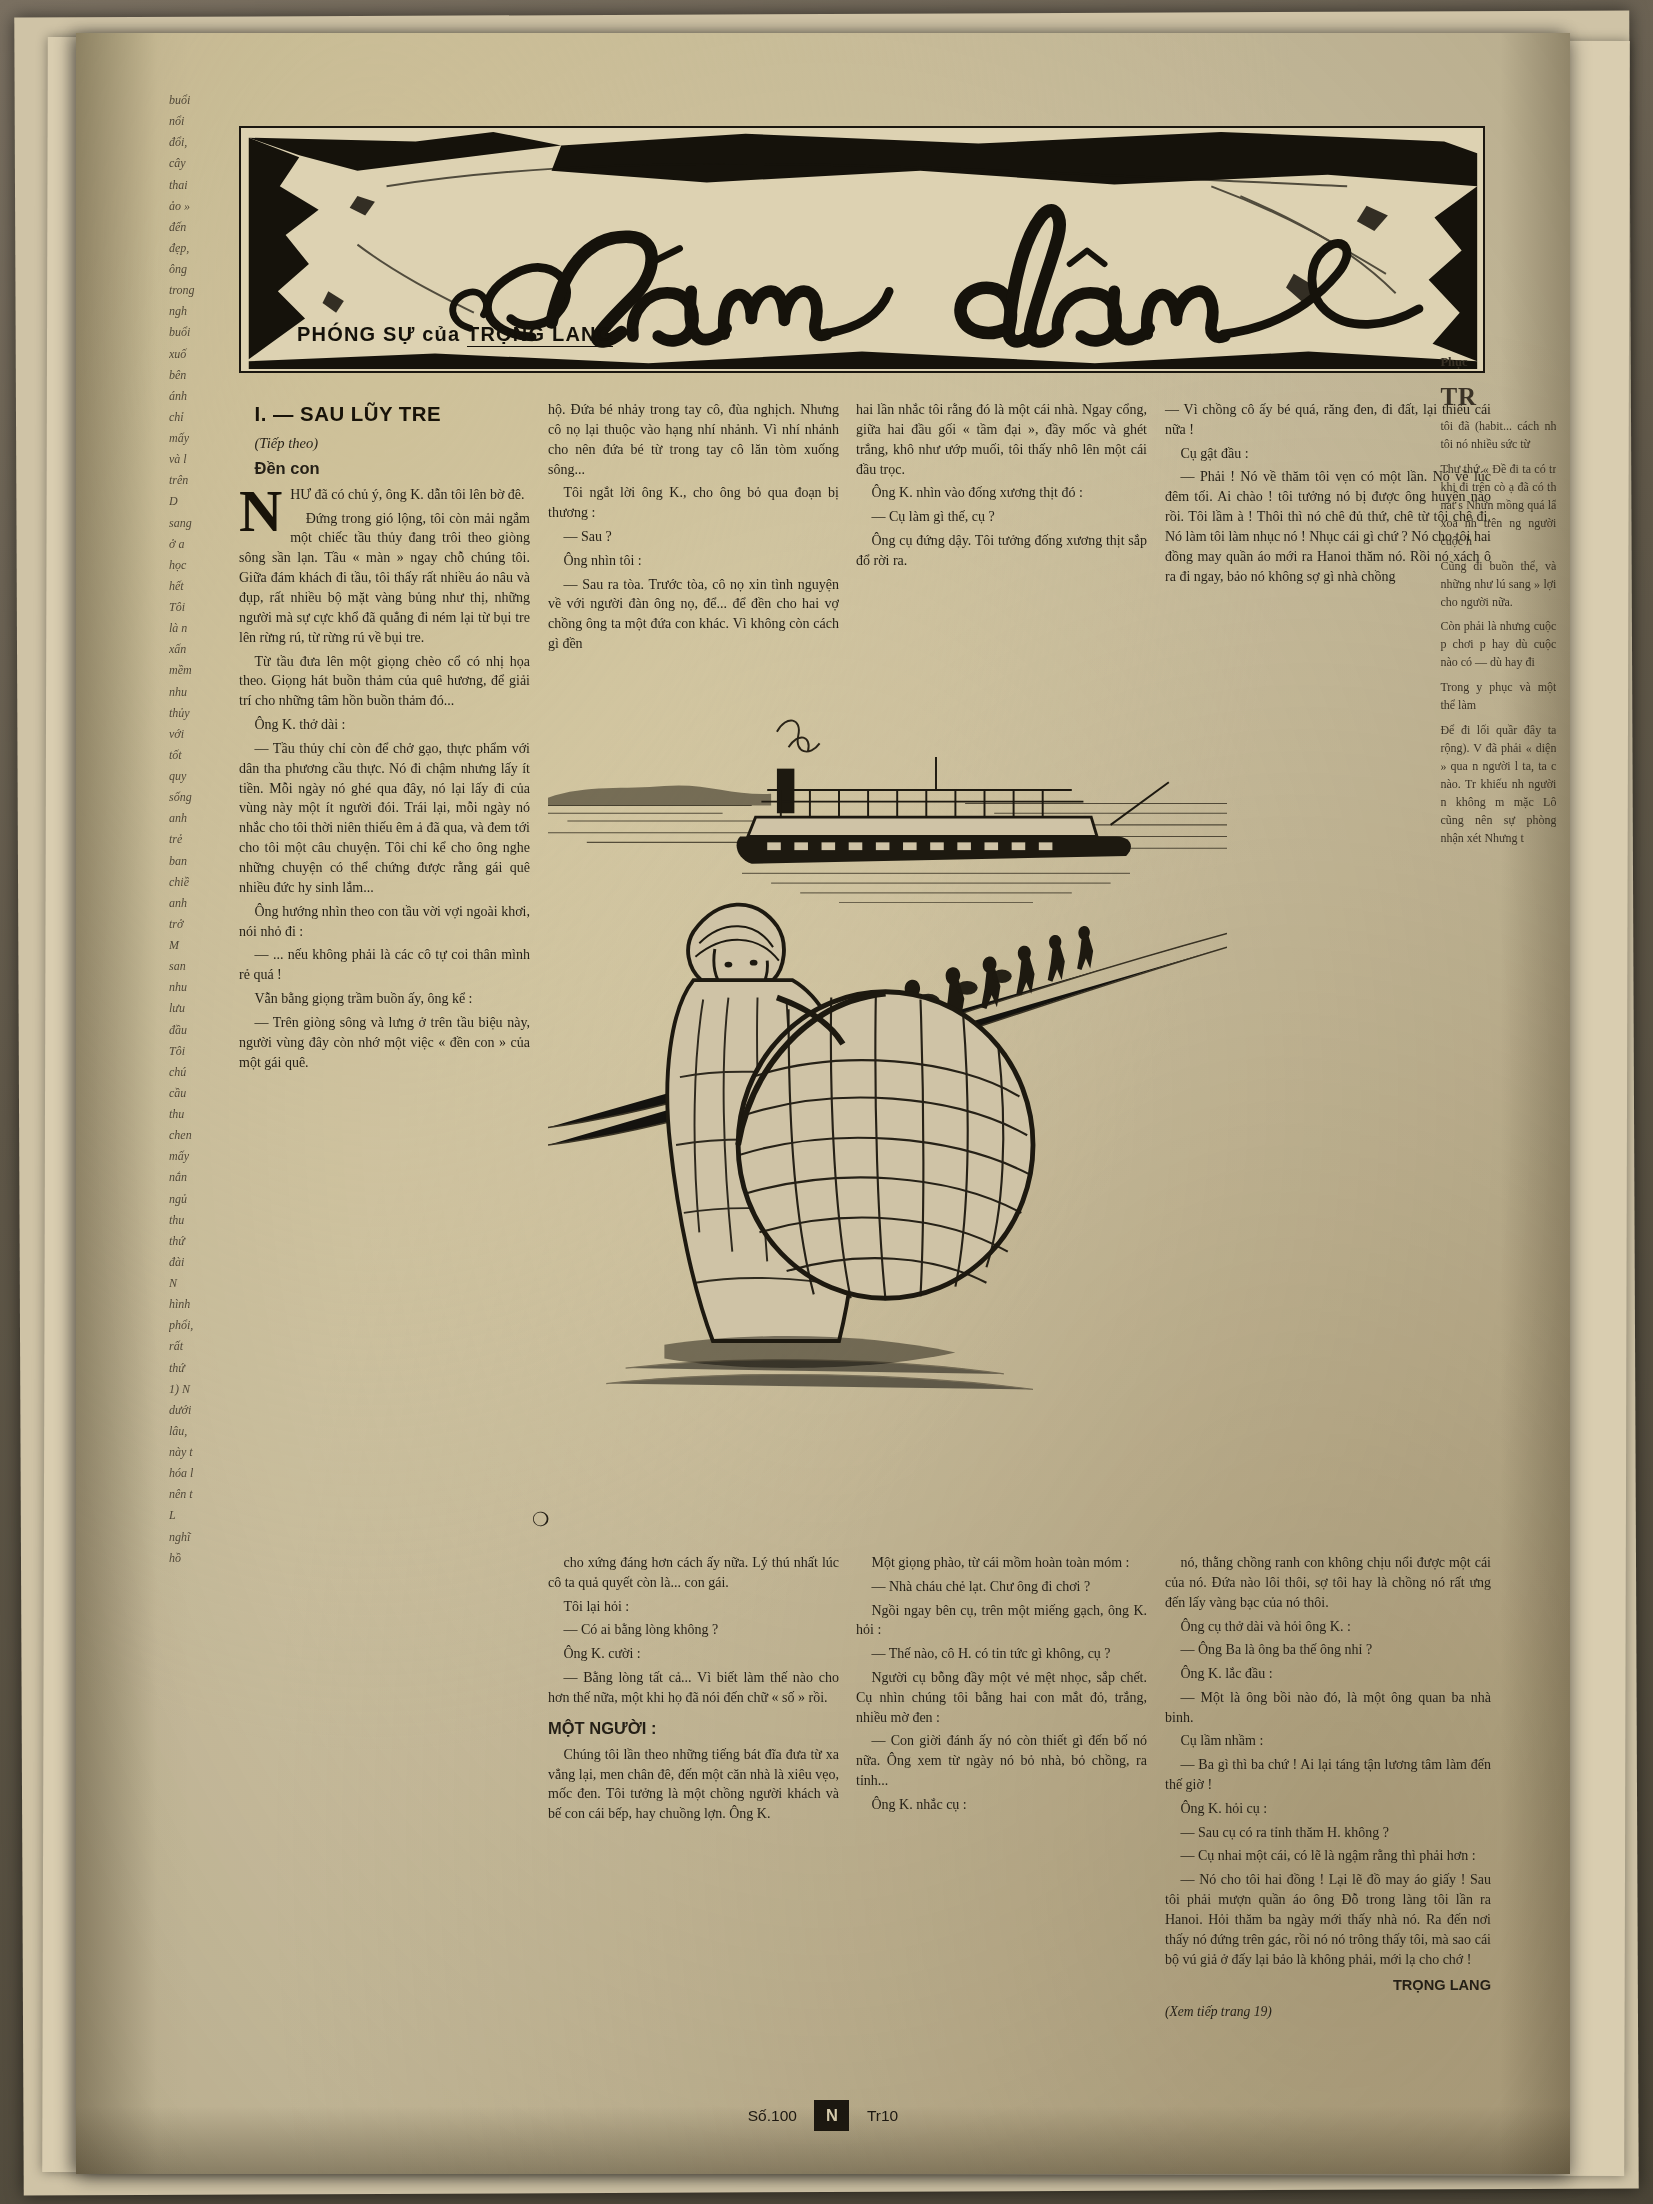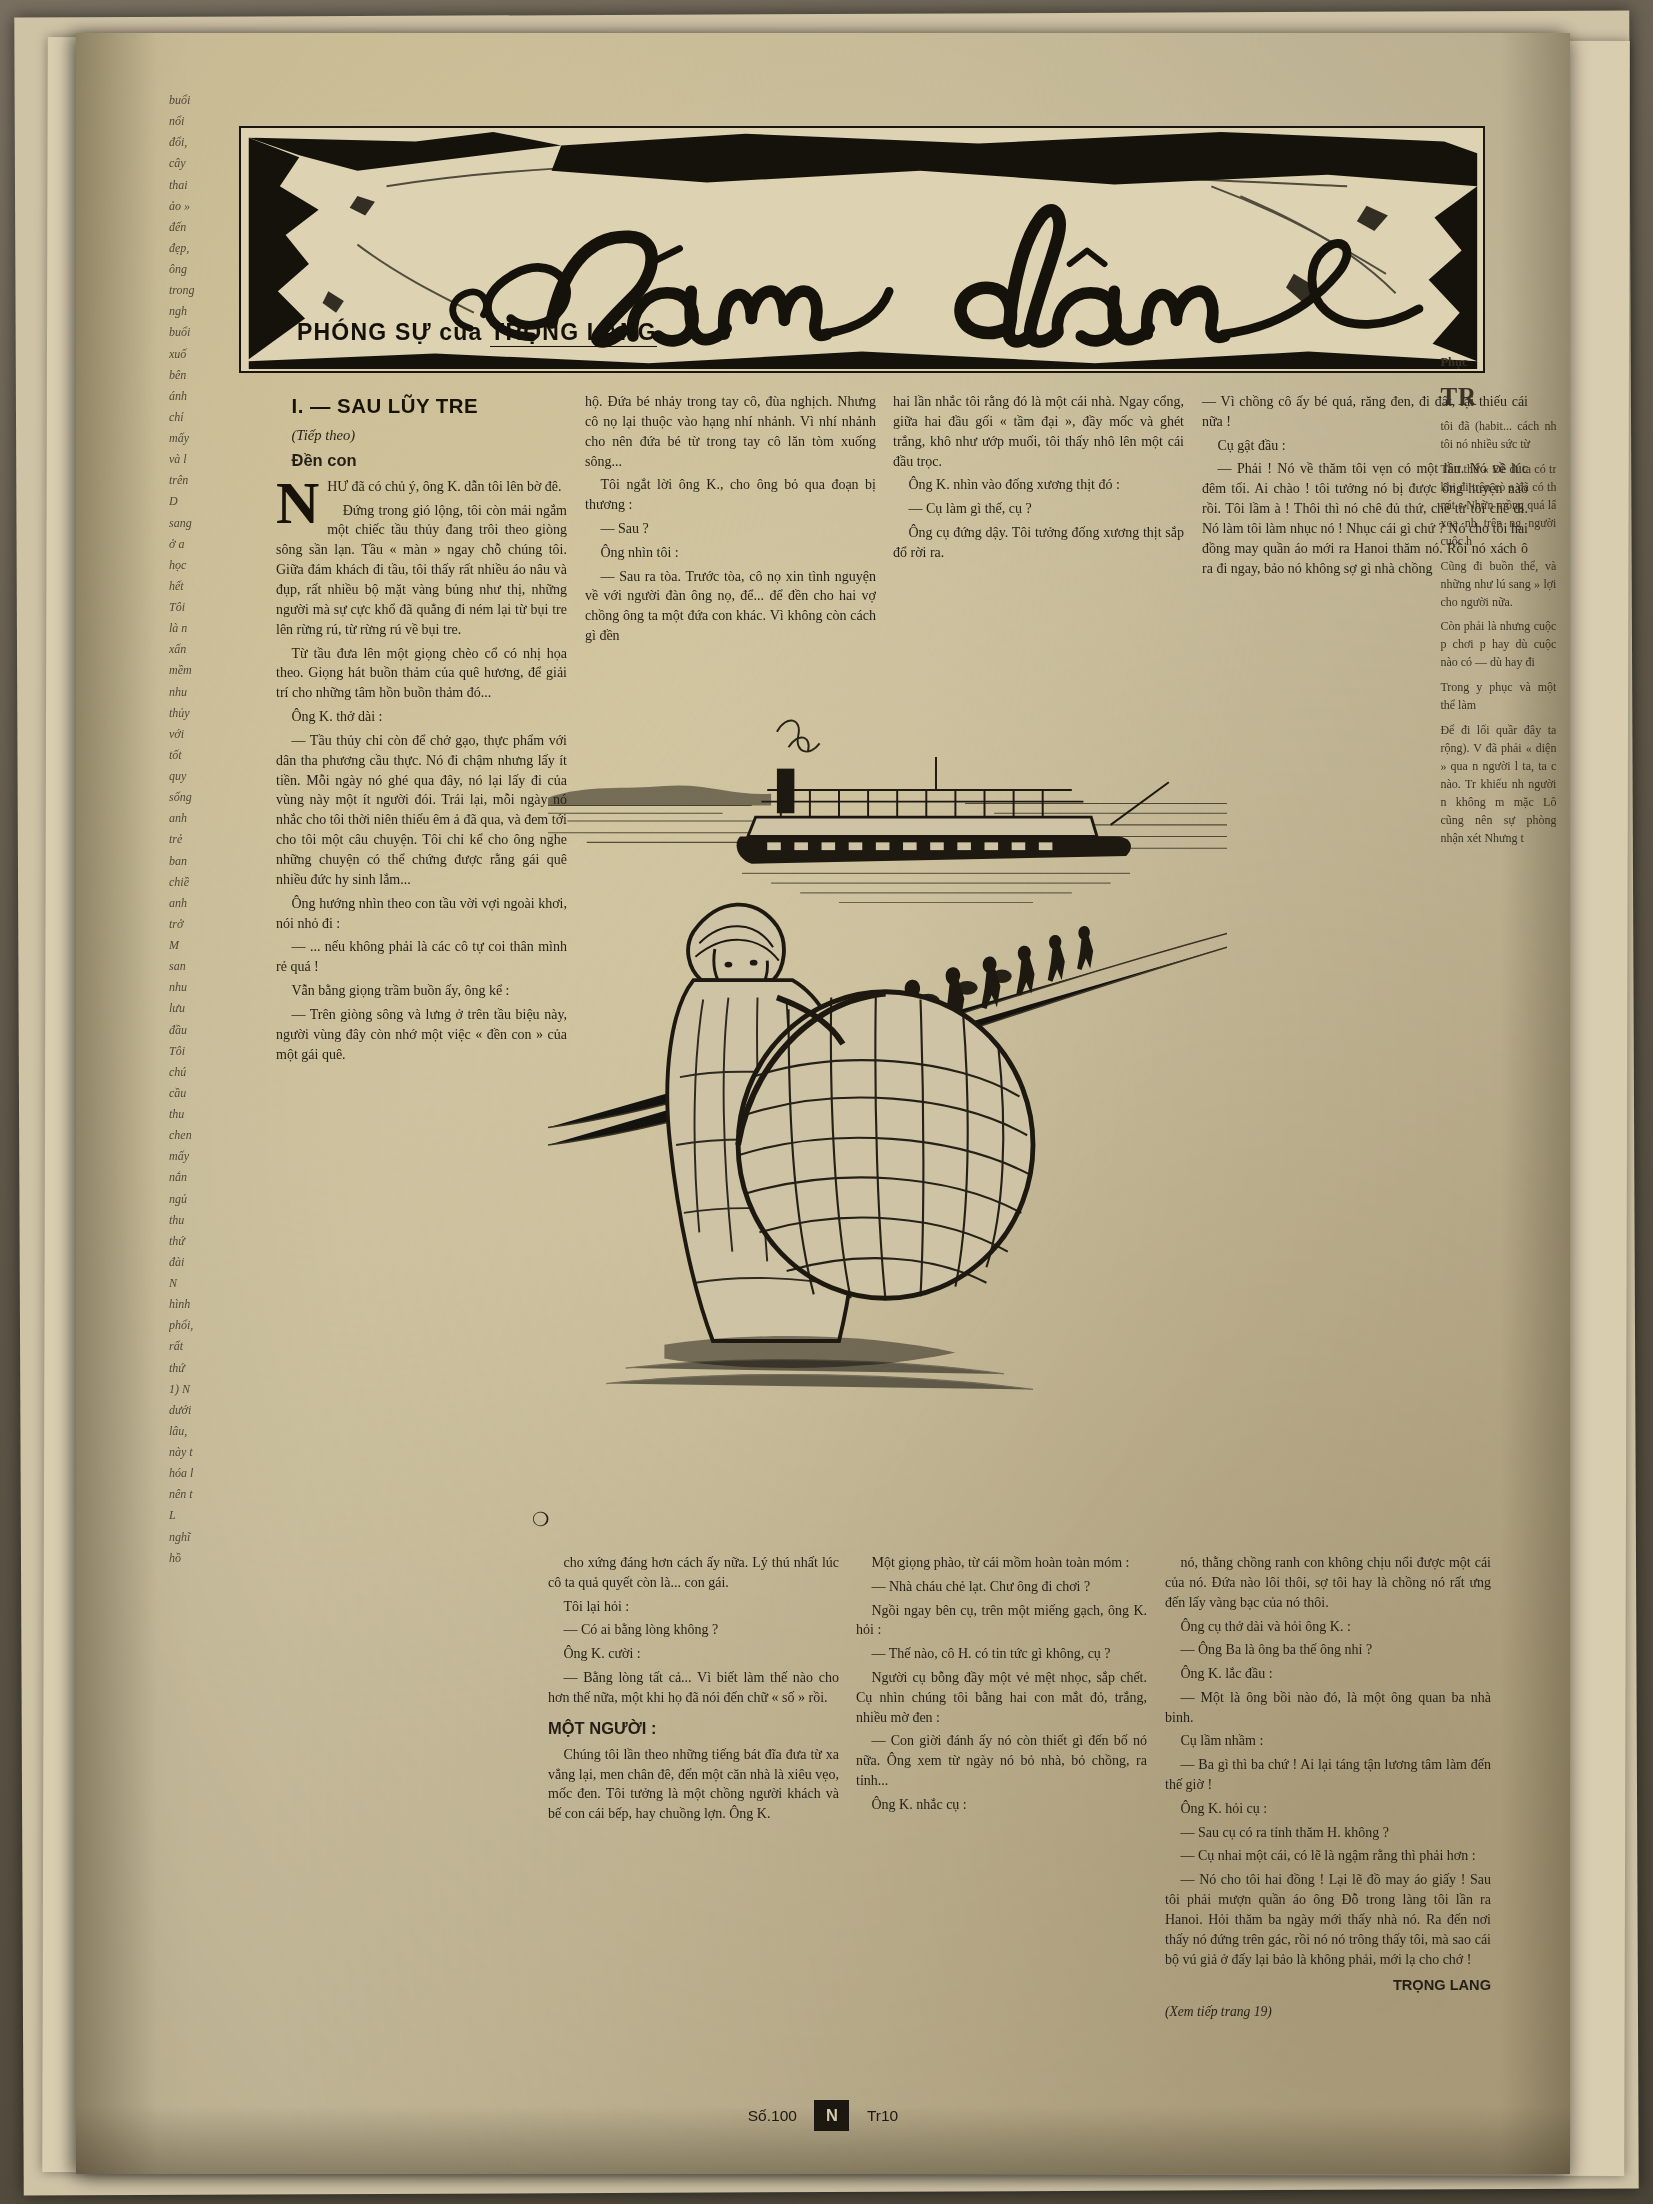--- a/index.html
+++ b/index.html
@@ -43,27 +43,27 @@
      font-size:12px;line-height:1.5;color:#3a3226;overflow:hidden;text-align:justify;}
   .sliverR p{margin:0 0 6.8px 0;}
   .sliverR .bighead{font-size:25px;font-weight:bold;letter-spacing:1px;margin-bottom:1.9px;}
   .sliverR .sub{font-size:12.6px;font-weight:bold;margin-bottom:5.8px;}
 
   
   .masthead{position:absolute;left:163px;top:93px;width:1242px;height:243px;
      border:2.9px solid #1b1710;background:#ddd2b2;overflow:hidden;}
   .mh-title{position:absolute;left:0;top:0;width:100%;height:100%;}
   .mh-credit{position:absolute;left:56px;bottom:25px;font-family:"Liberation Sans",sans-serif;
-     font-weight:bold;font-size:23px;letter-spacing:1.2px;color:#14110a;margin-top:29px;}
+     font-weight:bold;font-size:20px;letter-spacing:1.2px;color:#14110a;margin-top:29px;}
   .mh-credit u{text-decoration:none;border-bottom:1.9px solid #14110a;padding-bottom:1px;}
 
   
   .body{position:absolute;left:163px;top:355px;width:1252px;height:1737px;}
-  .col{position:absolute;top:4px;font-size:14px;line-height:1.42;color:#241f16;
-       text-align:justify;font-family:"Liberation Serif",serif;margin-left:37px;}
+  .col{position:absolute;top:12px;font-size:14px;line-height:1.42;color:#241f16;
+       text-align:justify;font-family:"Liberation Serif",serif;}
   .col p{margin:0 0 3.9px 0;text-indent:15.5px;}
   .col p.noind{text-indent:0;}
   .c1{left:0;width:291px;}
   .c2{left:309px;width:291px;}
   .c3{left:617px;width:291px;}
   .c4{left:926px;width:326px;}
 
   .secthead{font-family:"Liberation Sans",sans-serif;font-weight:bold;font-size:20.4px;
      letter-spacing:0.5px;margin:0 0 1.9px 0;text-indent:0;color:#181309;}
   .tiep{font-style:italic;font-size:14.6px;text-align:left;margin:0 0 11.6px 0;text-indent:0;}

